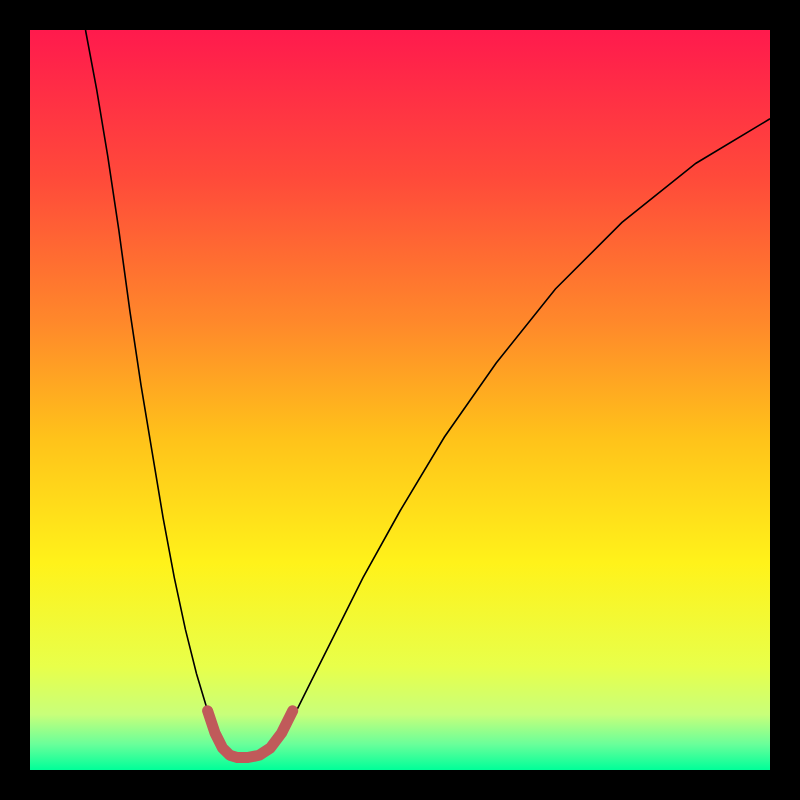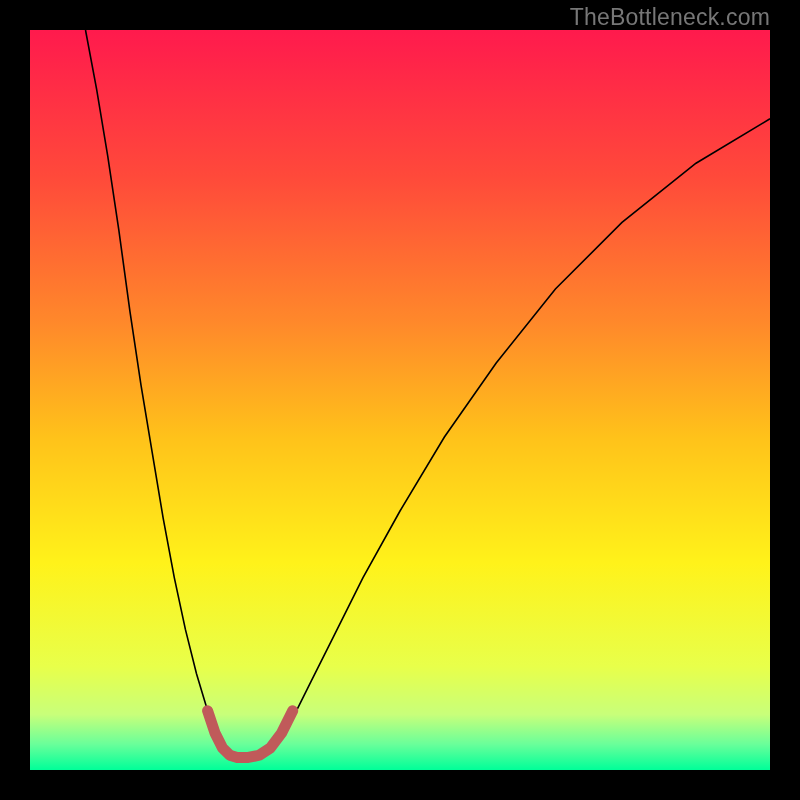--- a/index.html
+++ b/index.html
@@ -37,21 +37,20 @@
     letter-spacing: 0.2px;
   }
   svg {
     display: block;
   }
 </style>
 </head>
 <body>
 
 <div class="frame">
-  <div class="watermark">TheBottleneck.com</div>
   <div class="plot-area">
     <svg id="chart-svg" width="740" height="740" viewBox="0 0 740 740" preserveAspectRatio="none">
       <defs>
         <linearGradient id="bg-grad" x1="0" y1="0" x2="0" y2="1">
             <stop offset="0%" stop-color="#ff1a4d"></stop>
             <stop offset="20%" stop-color="#ff4a3a"></stop>
             <stop offset="40%" stop-color="#ff8a2a"></stop>
             <stop offset="55.00000000000001%" stop-color="#ffc21a"></stop>
             <stop offset="72%" stop-color="#fff21a"></stop>
             <stop offset="86%" stop-color="#e8ff4a"></stop>

